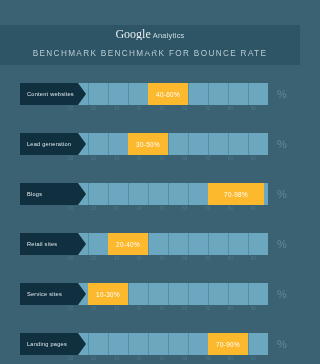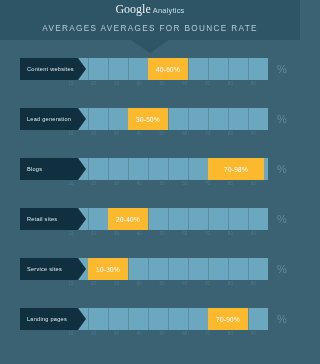--- a/index.html
+++ b/index.html
@@ -10,20 +10,21 @@
     overflow:hidden;
     position:relative;
   }
 
   
   .header{
     position:relative;
     height:40px;
     background:#2e5566;
     text-align:center;
+    margin-top:25px;
   }
   .logo{
     padding-top:3px;
     line-height:12px;
     white-space:nowrap;
     font-size:0;
   }
   .logo-google{
     font-family:"Liberation Serif", serif;
     font-size:12px;
@@ -139,21 +140,21 @@
     white-space:nowrap;
   }
 </style>
 </head>
 <body>
 
 <div class="header">
   <div class="logo">
     <span class="logo-google">Google</span><span class="logo-analytics">Analytics</span>
   </div>
-  <div class="title">AVERAGES AVERAGES FOR BOUNCE RATE</div>
+  <div class="title">BENCHMARK BENCHMARK FOR BOUNCE RATE</div>
 </div>
 <div class="notch"></div>
 
 <div class="rows" id="rows">
     <div class="row">
       <div class="row-inner">
         <div class="track">
           <div class="seg" style="left: 10%;"></div>
           <div class="seg" style="left: 20%;"></div>
           <div class="seg" style="left: 30%;"></div>

